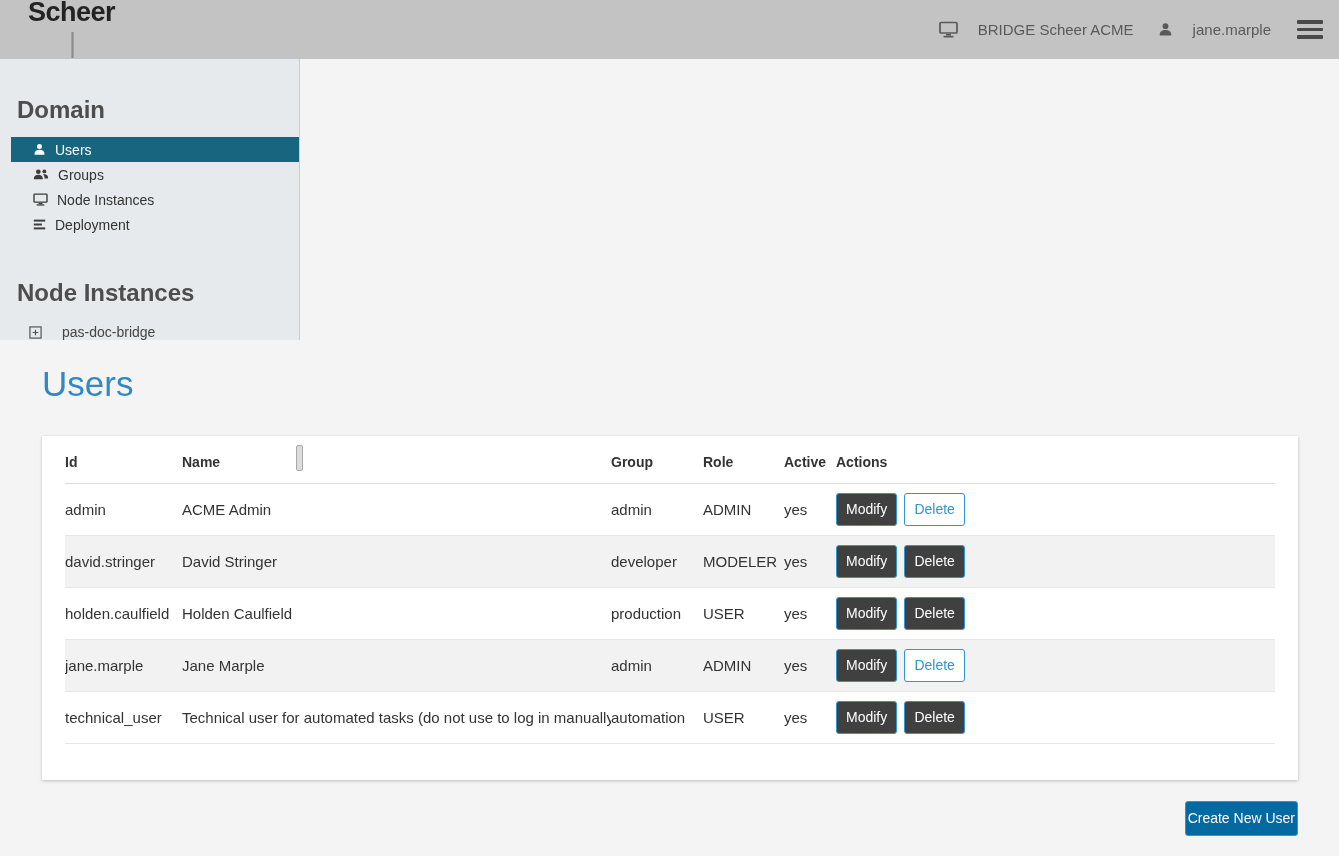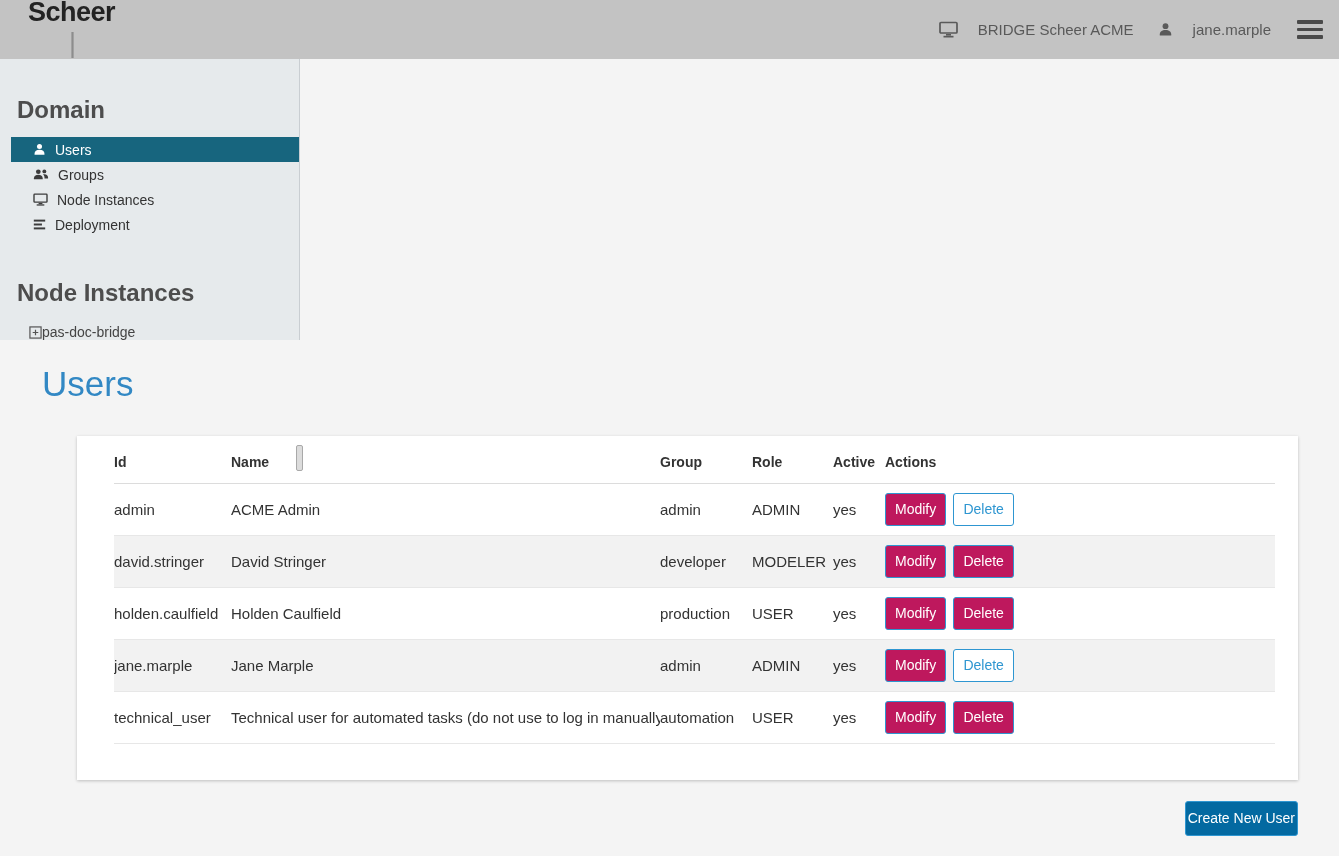--- a/index.html
+++ b/index.html
@@ -51,63 +51,62 @@
   .side-item {
     height:25px; display:flex; align-items:center; gap:9px;
     margin-left:11px; padding-left:22px;
     font-size:14px; color:#333; cursor:pointer;
   }
   .side-item .icon { display:inline-flex; color:#3c3c3c; }
   .side-item.active-true { background:#17657e; color:#fff; }
   .side-item.active-true .icon { color:#fff; }
 
   .tree-item {
-    display:flex; align-items:center; gap:0;
+    display:flex; align-items:center; gap:20px;
     margin-top:17px; padding-left:29px;
     font-size:14px; color:#444; cursor:pointer;
   }
   .tree-item .icon { display:inline-flex; color:#555; }
 
   .splitter-handle {
     position:absolute; right:-4px; top:386px;
     width:7px; height:26px;
     background:#dcdcdc; border:1px solid #a9a9a9; border-radius:2px;
     cursor:col-resize; z-index:3;
   }
 
   
   .main { flex:1; padding:26px 41px 0 42px; background:#f4f4f4; overflow:hidden; }
   .page-title { font-size:35px; font-weight:400; color:#3288c4; line-height:1; margin-bottom:35px; }
 
   .card {
     background:#fff;
     box-shadow:0 1px 3px rgba(0,0,0,0.22);
-    padding:0 23px 36px 37px;
-    margin-left:35px;
+    padding:0 23px 36px 23px;
   }
 
   table { width:100%; border-collapse:collapse; table-layout:fixed; }
   th {
     text-align:left; font-size:14px; font-weight:bold; color:#333;
     padding:18px 0 13px 0; border-bottom:1px solid #dcdcdc;
   }
   td {
     font-size:15px; color:#333; padding:17px 6px 17px 0;
     border-bottom:1px solid #e7e7e7; vertical-align:middle;
     overflow:hidden; white-space:nowrap;
   }
   td.actions { padding:9px 0; white-space:nowrap; }
   tbody tr:nth-child(even) { background:#f2f2f2; }
 
   .btn {
     font-family:inherit; font-size:14px; padding:7px 9px;
     border-radius:3px; cursor:pointer; margin-right:3px;
     border:1px solid #2e96d1; line-height:17px;
   }
-  .btn-solid { background:#be185d; color:#fff; }
+  .btn-solid { background:#404040; color:#fff; }
   .btn-outline { background:#fff; color:#2e96d1; }
 
   .below-table { text-align:right; margin-top:21px; }
   .create-btn {
     font-family:inherit; font-size:14px; padding:8px 2px;
     background:#0369a1; color:#fff; border:1px solid #2e96d1;
     border-radius:3px; cursor:pointer; line-height:17px;
   }
 </style>
 </head>

